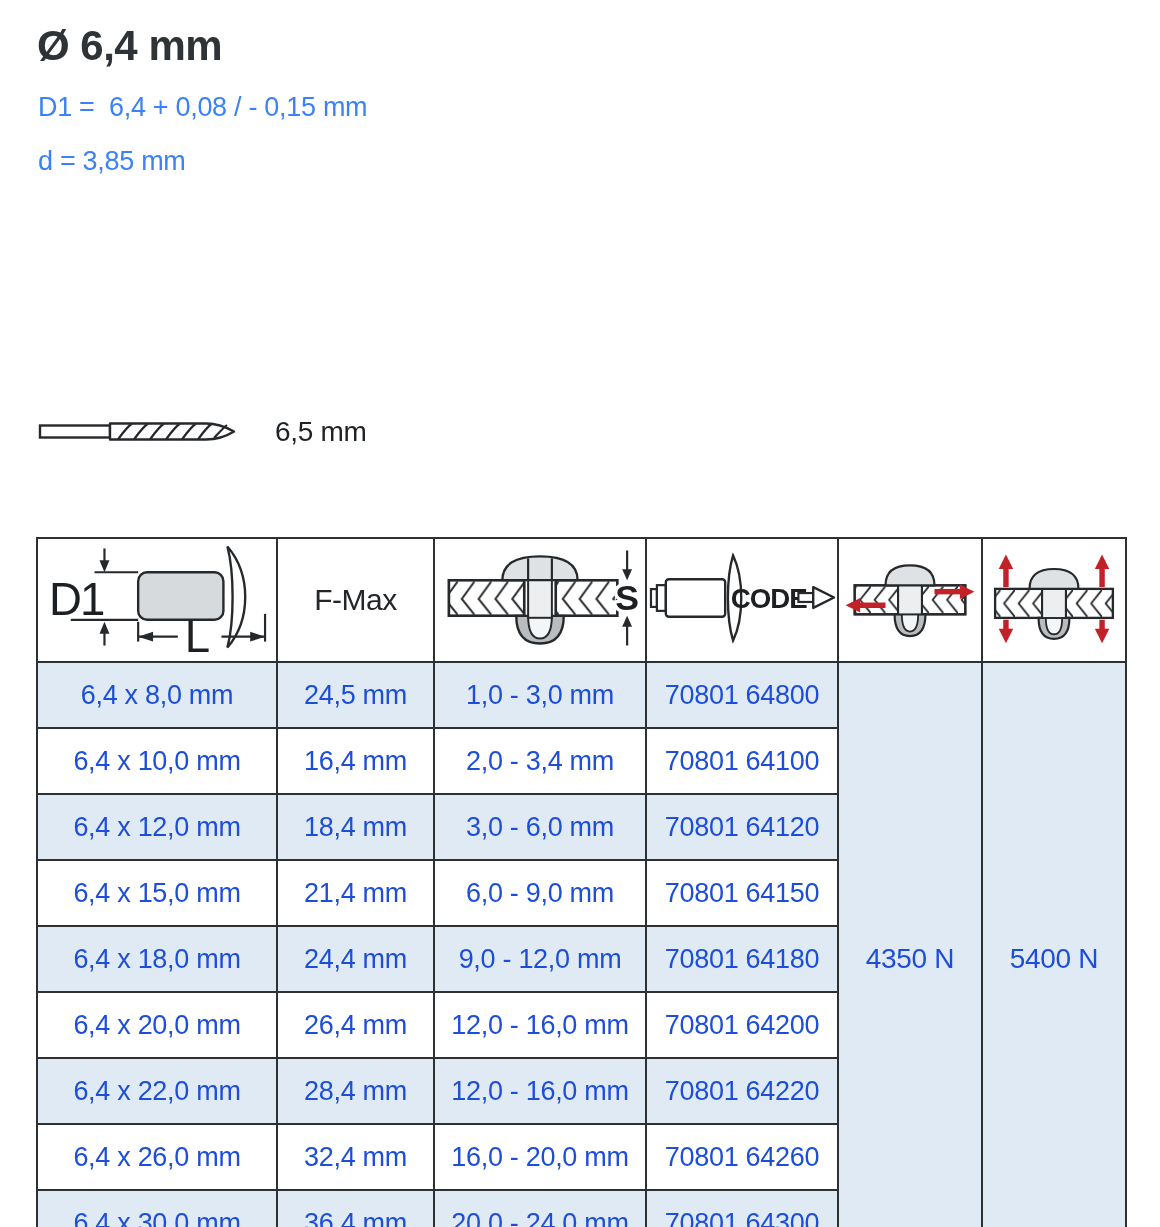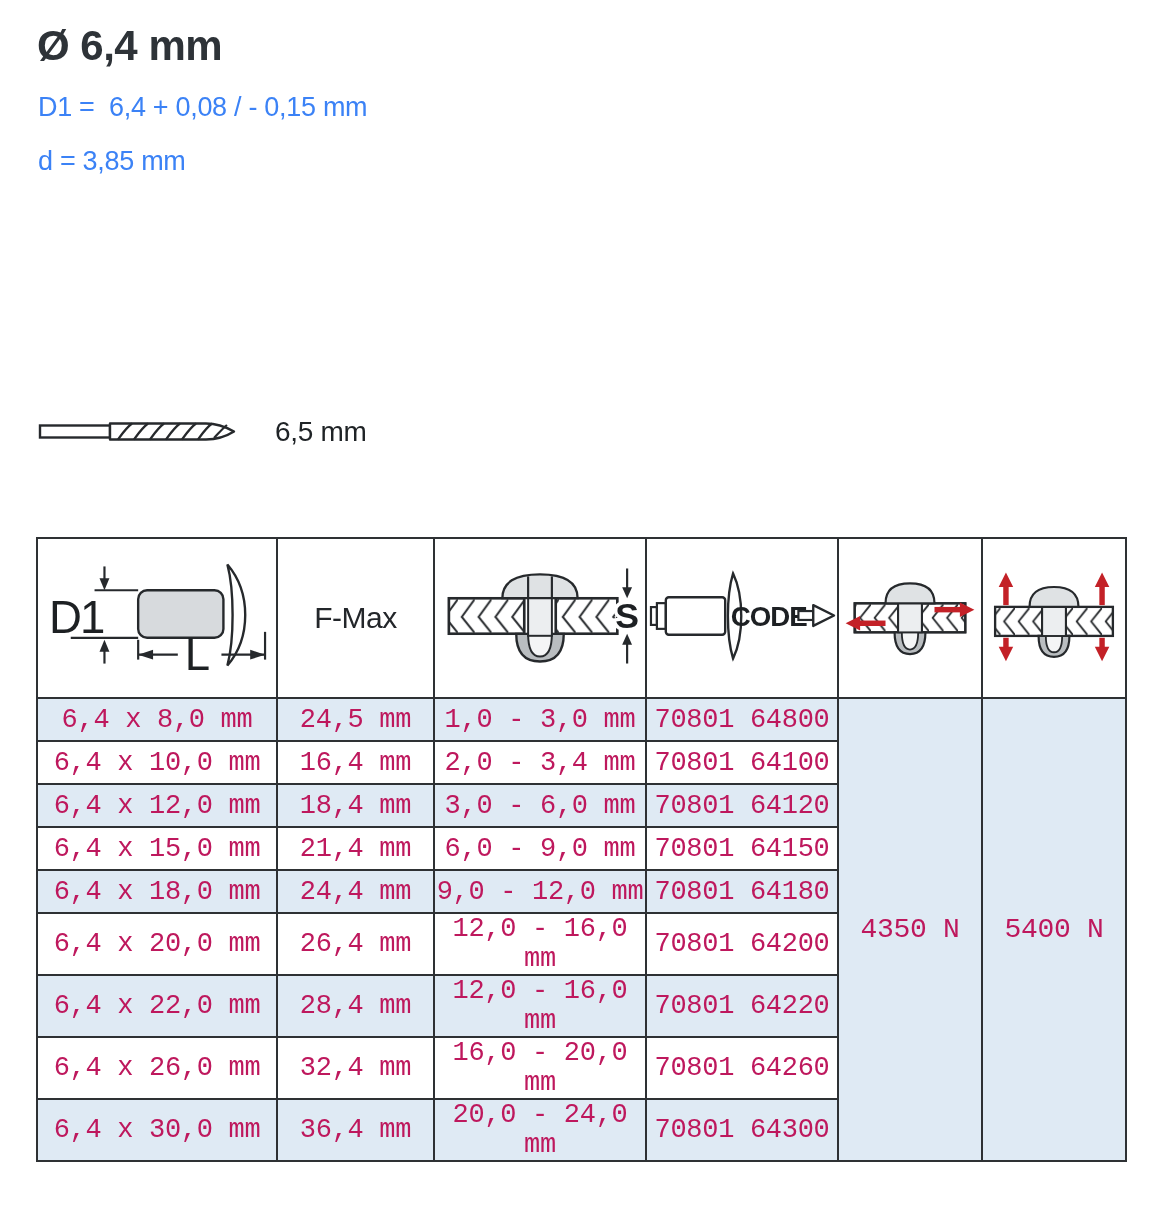--- a/index.html
+++ b/index.html
@@ -26,22 +26,22 @@
 
   table.spec-table {
     position:absolute; left:36px; top:537px;
     border-collapse:collapse; table-layout:fixed; width:1089px;
     background:#ffffff;
   }
   .spec-table th, .spec-table td {
     border:2px solid #2e3134; text-align:center; vertical-align:middle;
     padding:0; overflow:hidden;
   }
-  .spec-table th { height:160px; background:#ffffff; font-weight:normal; }
-  .spec-table td { height:43px; font-size:27px; letter-spacing:-0.3px; color:#be185d;font-family:Liberation Mono, monospace; }
+  .spec-table th { height:124px; background:#ffffff; font-weight:normal; }
+  .spec-table td { height:66px; font-size:27px; letter-spacing:-0.3px; color:#1d4ed8; }
   tr.alt td.data-cell { background:#dfeaf4; }
   td.strength { background:#dfeaf4; font-size:28px; }
   .fmax-head { font-size:30px; color:#23262a; letter-spacing:-0.5px; }
   svg .ln  { stroke:#26292c; stroke-width:2.2; fill:none; }
   svg .shp { stroke:#26292c; stroke-width:2.4; }
   svg text { font-family:"Liberation Sans","DejaVu Sans",sans-serif; fill:#1d2023; }
 </style>
 </head>
 <body>
 

